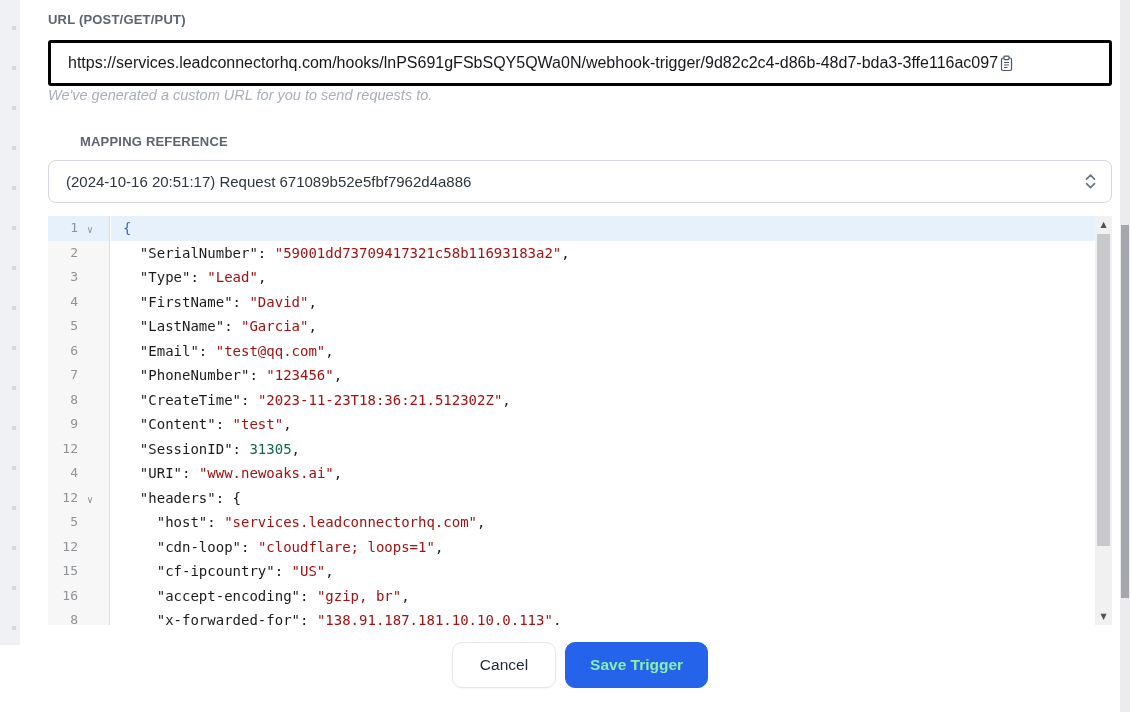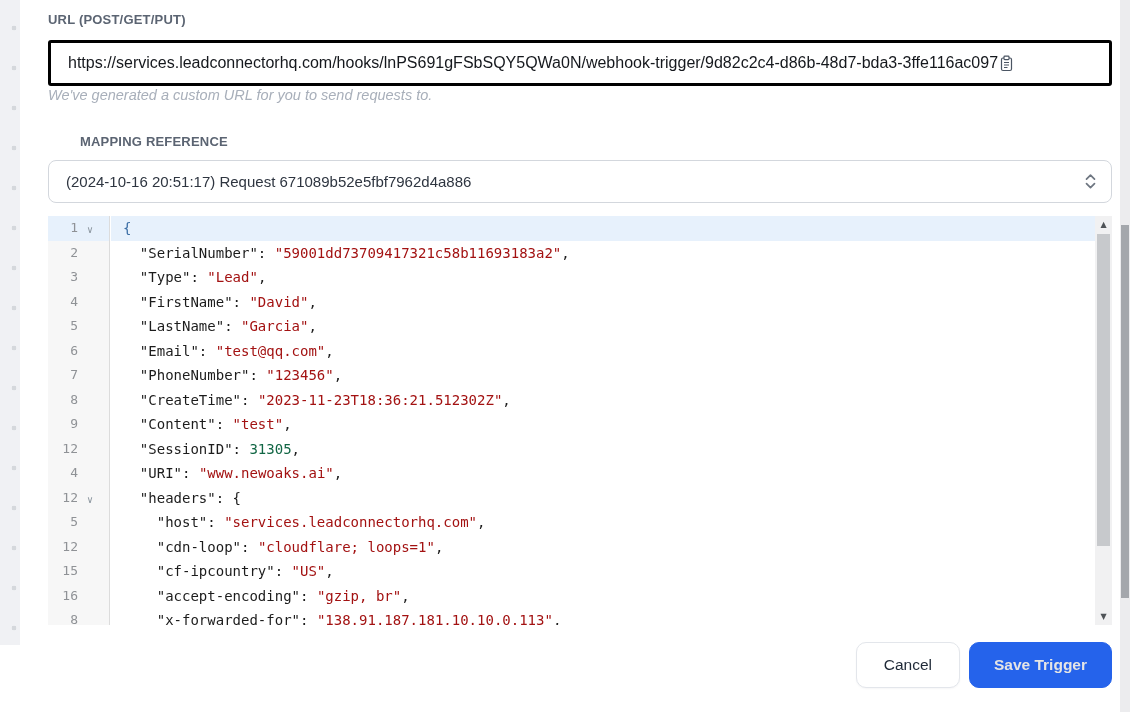--- a/index.html
+++ b/index.html
@@ -54,26 +54,26 @@
   .tok-punct { color:#1c1c1c; }
   .tok-brace { color:#3b6ea5; }
 
   .ed-scrollbar { position:absolute; right:0; top:0; bottom:0; width:17px; background:#f1f1f2; }
   .ed-arrow { height:17px; display:flex; align-items:center; justify-content:center;
     font-size:8px; color:#4f5357; cursor:pointer; font-family:"DejaVu Sans",sans-serif; }
   .ed-arrow.down { position:absolute; bottom:0; left:0; right:0; }
   .ed-thumb { position:absolute; top:18px; left:2px; right:2px; height:312px; background:#c7c9cc; }
 
   
-  .footer { margin-top:17px; display:flex; justify-content:flex-end; gap:2px; }
+  .footer { margin-top:17px; display:flex; justify-content:center; gap:2px; }
   .btn { height:46px; border-radius:10px; font-size:15.5px; cursor:pointer;
          font-family:"Liberation Sans",sans-serif; }
   .btn-cancel { background:#fff; border:1px solid #e3e6eb; color:#1f2937; padding:0 27px;
                 box-shadow:0 1px 2px rgba(16,24,40,.04); }
-  .btn-save { background:#2563eb; border:1px solid #2563eb; color:#e5e5e5; padding:0 24px;
+  .btn-save { background:#2563eb; border:1px solid #2563eb; color:#86efac; padding:0 24px;
               font-weight:bold;margin-left:7px; }
 </style>
 </head>
 <body>
 
 <div class="page">
 
   <div class="dots-strip"></div>
 
   <div class="page-scrollbar">

